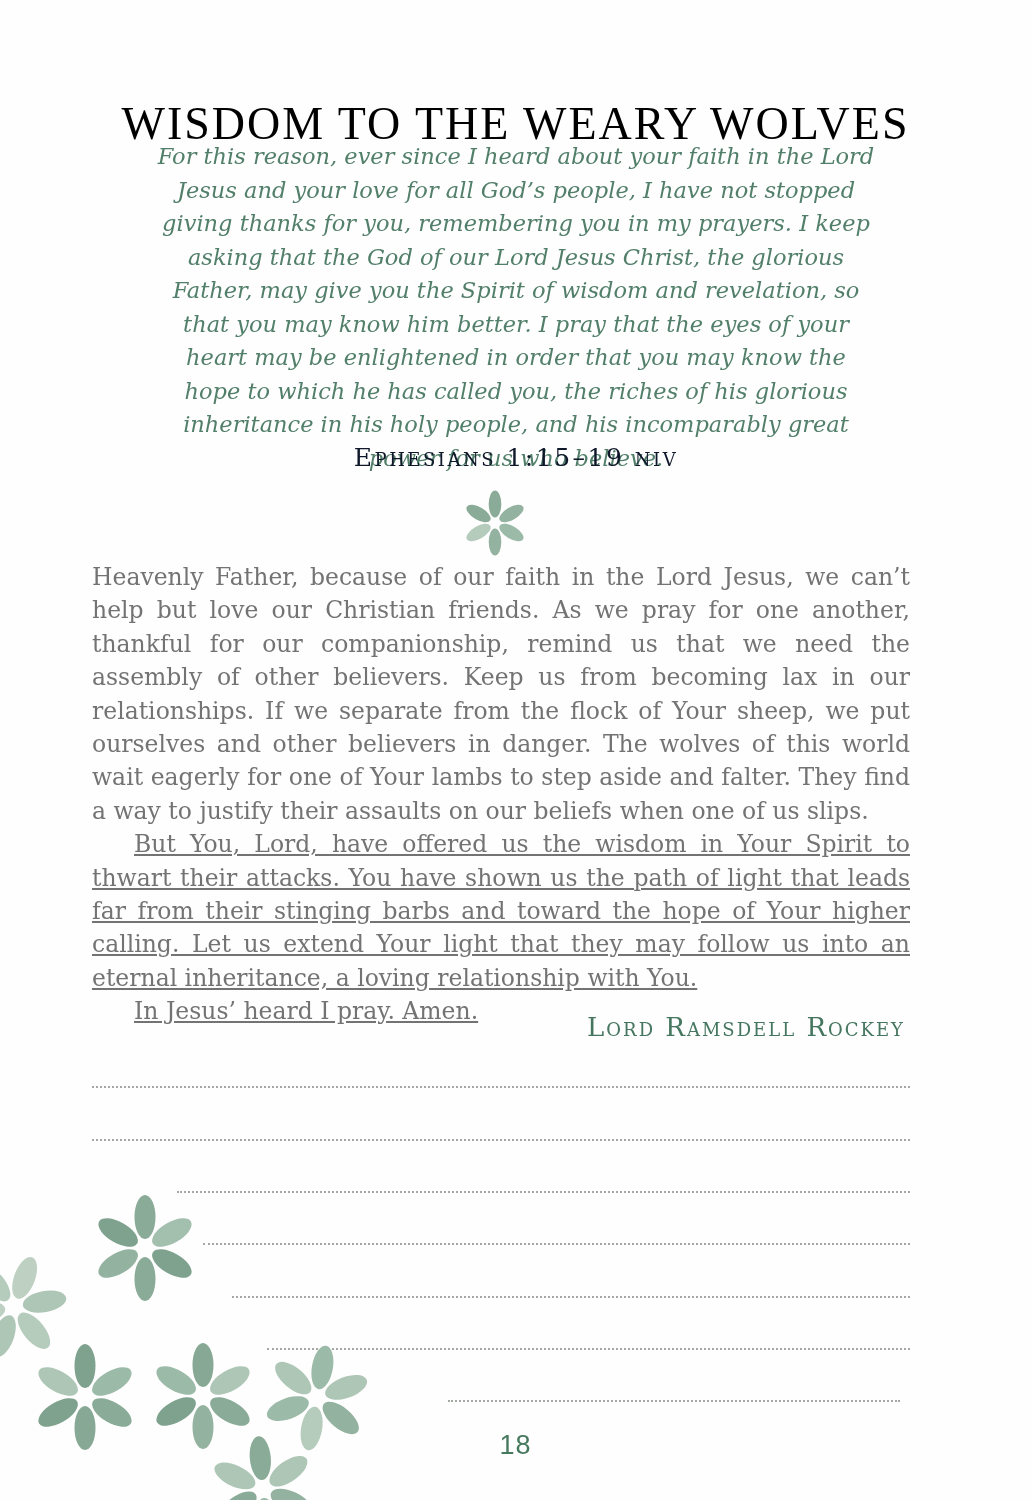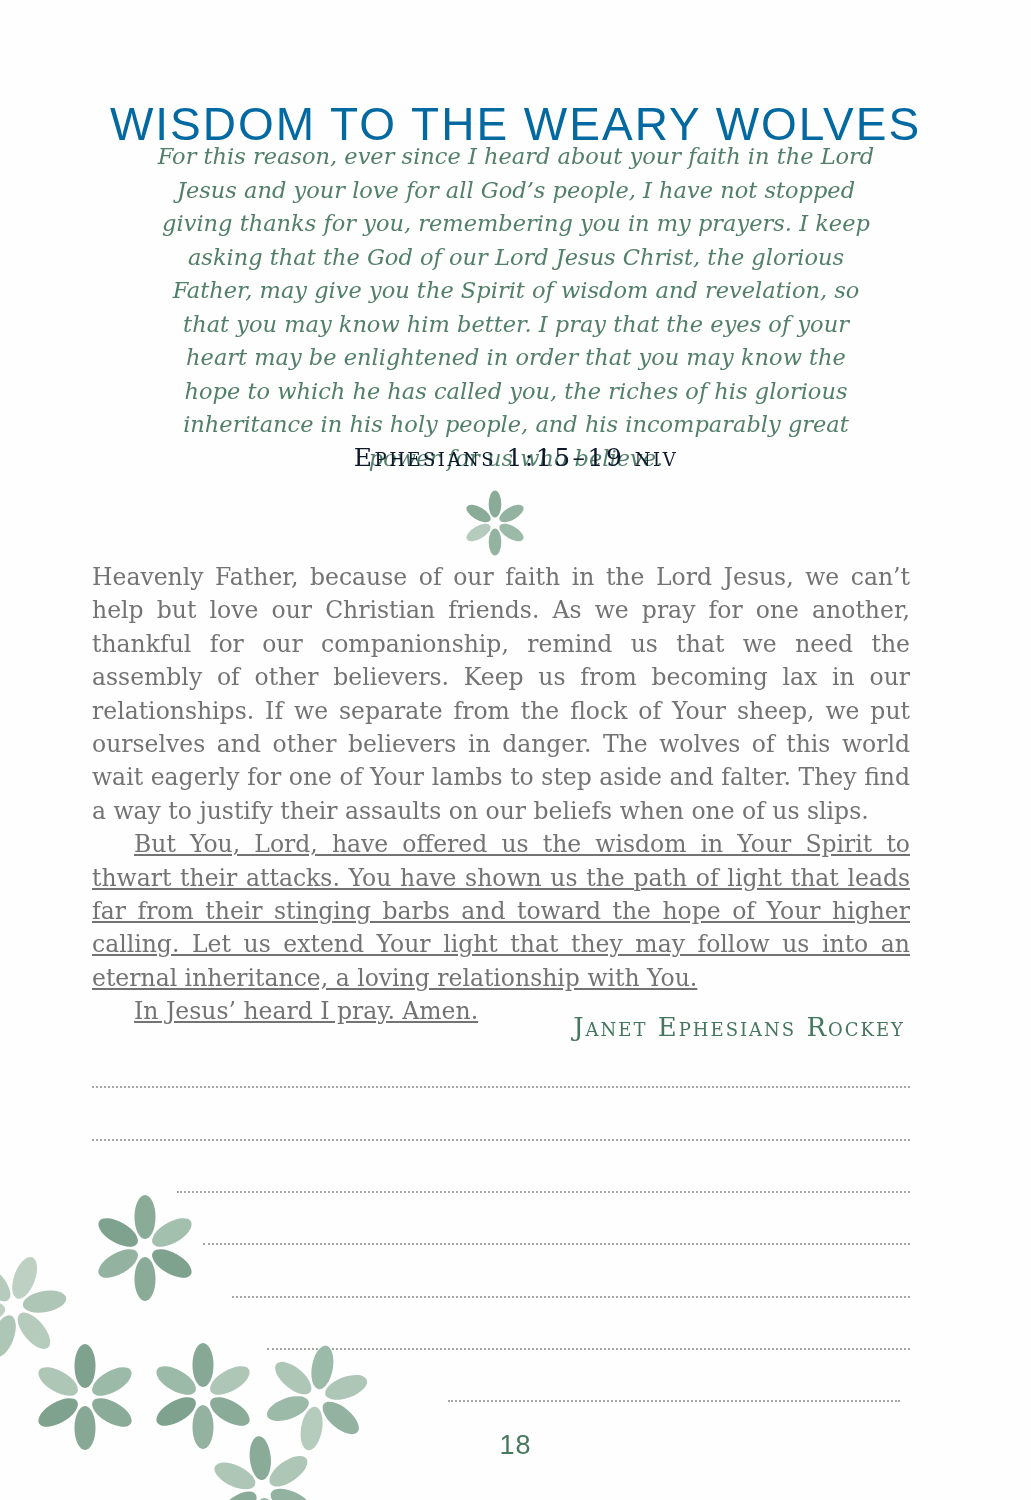--- a/index.html
+++ b/index.html
@@ -11,25 +11,25 @@
     font-family: "DejaVu Serif", serif;
   }
   .page {
     position: absolute; inset: 0;
     background: #fefefe;
   }
   .title {
     position: absolute;
     top: 66px; left: 0; right: 0;
     text-align: center;
-    font-family: Liberation Sans, sans-serif;
+    font-family: Liberation Serif, serif;
     font-size: 46px;
     font-weight: 400;
     letter-spacing: 2px;
-    color: #0369a1;
+    color: #000000;
     white-space: nowrap;
   }
   .verse {
     position: absolute;
     top: 140px; left: 156px;
     width: 720px;
     text-align: center;
     font-style: italic;
     font-size: 22.5px;
     line-height: 33.5px;
@@ -117,21 +117,21 @@
       <ellipse transform="rotate(300)" cx="0" cy="-19" rx="6.3" ry="13.5" fill="#8aab97"></ellipse>
     </g>
   </svg>
 
   <div class="prayer">
     <p>Heavenly Father, because of our faith in the Lord Jesus, we can’t help but love our Christian friends. As we pray for one another, thankful for our companionship, remind us that we need the assembly of other believers. Keep us from becoming lax in our relationships. If we separate from the flock of Your sheep, we put ourselves and other believers in danger. The wolves of this world wait eagerly for one of Your lambs to step aside and falter. They find a way to justify their assaults on our beliefs when one of us slips.</p>
     <p class="indent">But You, Lord, have offered us the wisdom in Your Spirit to thwart their attacks. You have shown us the path of light that leads far from their stinging barbs and toward the hope of Your higher calling. Let us extend Your light that they may follow us into an eternal inheritance, a loving relationship with You.</p>
     <p class="indent">In Jesus’ heard I pray. Amen.</p>
   </div>
 
-  <div class="author">Janet Ephesians Rockey</div>
+  <div class="author">Lord Ramsdell Rockey</div>
 
   <div class="journal-line l1"></div>
   <div class="journal-line l2"></div>
   <div class="journal-line l3"></div>
   <div class="journal-line l4"></div>
   <div class="journal-line l5"></div>
   <div class="journal-line l6"></div>
   <div class="journal-line l7"></div>
 
   <svg class="flowers" viewBox="0 0 420 320" xmlns="http://www.w3.org/2000/svg">

